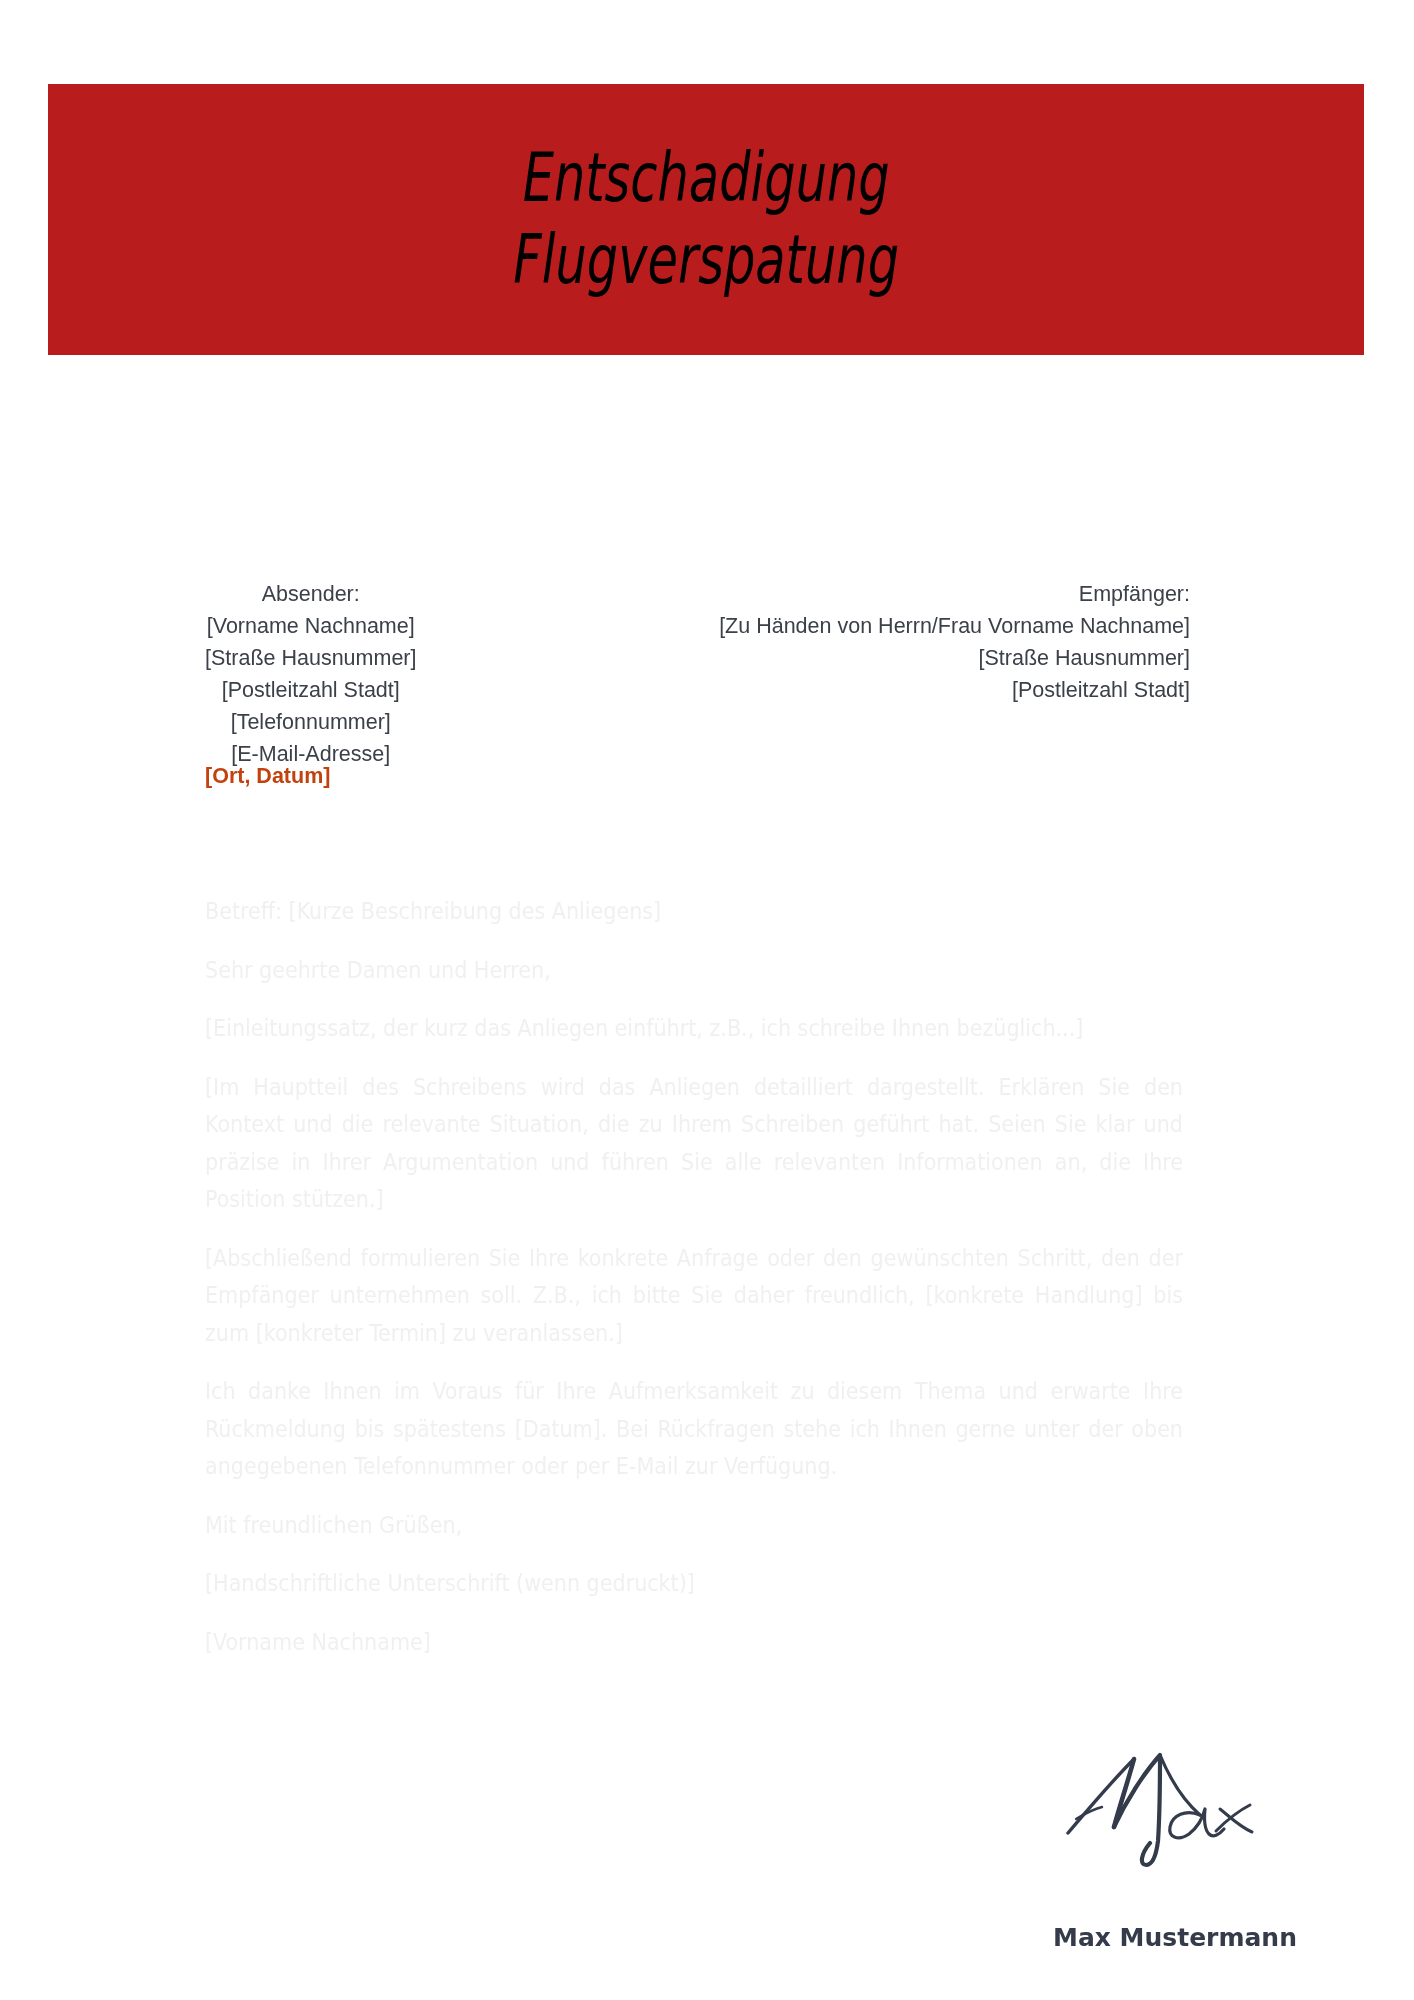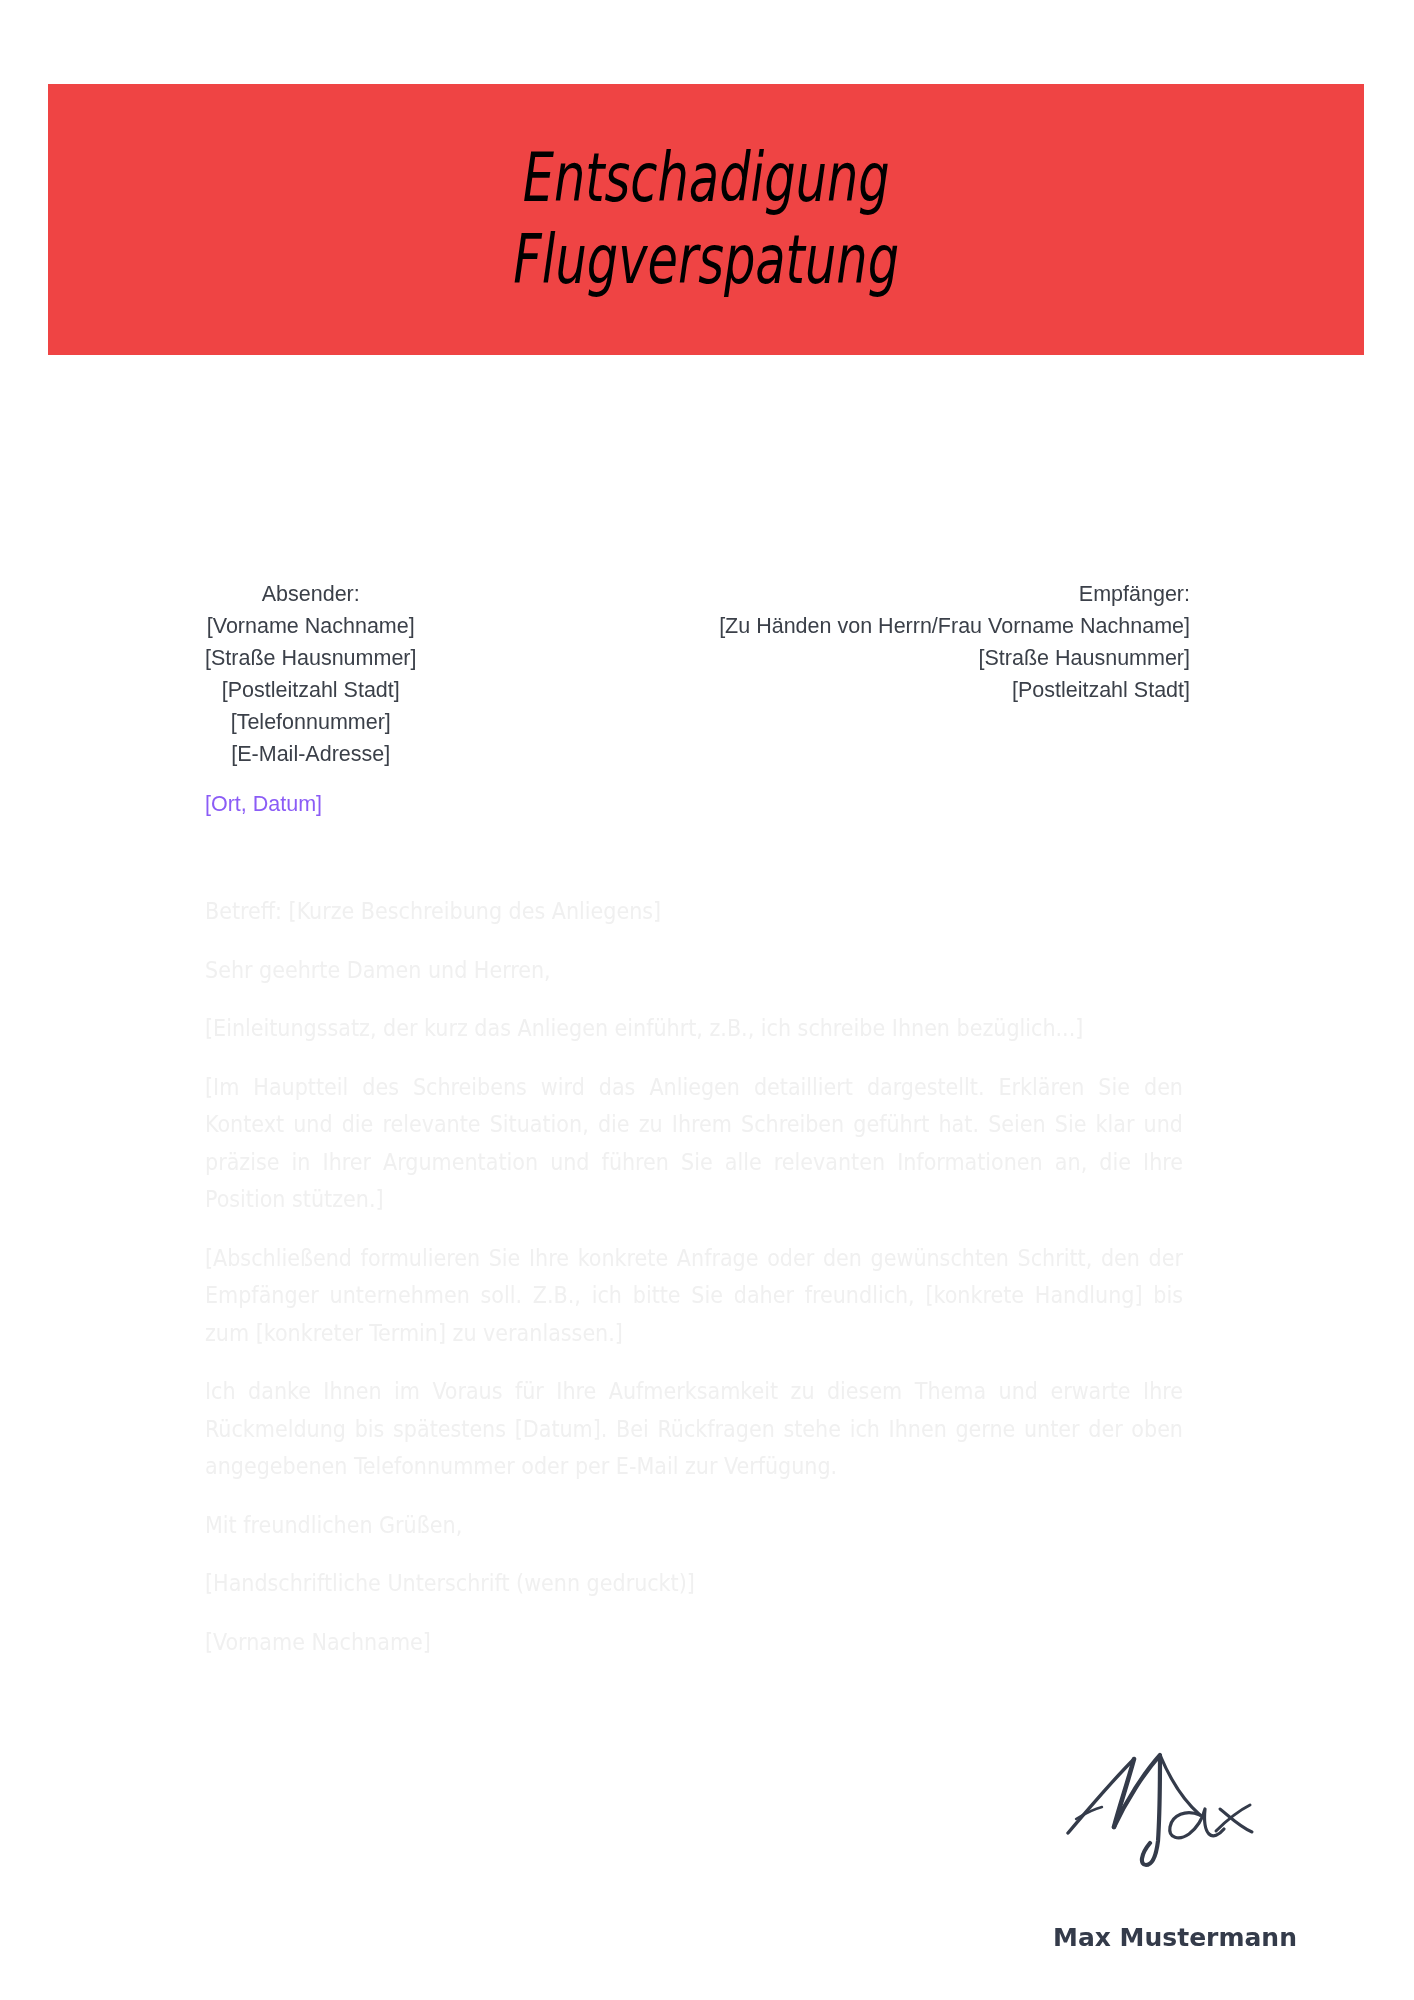--- a/index.html
+++ b/index.html
@@ -16,21 +16,21 @@
     -webkit-font-smoothing: antialiased;
   }
 
   
   .header-band {
     position: absolute;
     left: 48px;
     top: 84px;
     width: 1316px;
     height: 271px;
-    background: #ef4444;
+    background: #b91c1c;
     display: flex;
     align-items: center;
     justify-content: center;
   }
   .doc-title {
     font-family: "DejaVu Sans Condensed", "Liberation Sans Narrow", "Liberation Sans", sans-serif;
     font-style: italic;
     font-weight: 400;
     font-size: 67px;
     line-height: 1.22;
@@ -69,25 +69,26 @@
     font-family: "Liberation Sans", sans-serif;
     font-size: 21.5px;
     line-height: 32px;
     color: #3b4049;
     white-space: nowrap;
   }
 
   .place-date {
     position: absolute;
     left: 205px;
-    top: 788px;
+    top: 760px;
     font-family: "Liberation Sans", sans-serif;
     font-size: 21.5px;
     line-height: 32px;
-    color: #8b5cf6;
+    color: #c2410c;
+    font-weight: bold;
   }
 
   
   .body-area {
     position: absolute;
     left: 205px;
     top: 893px;
     width: 978px;
   }
   .body-p {

